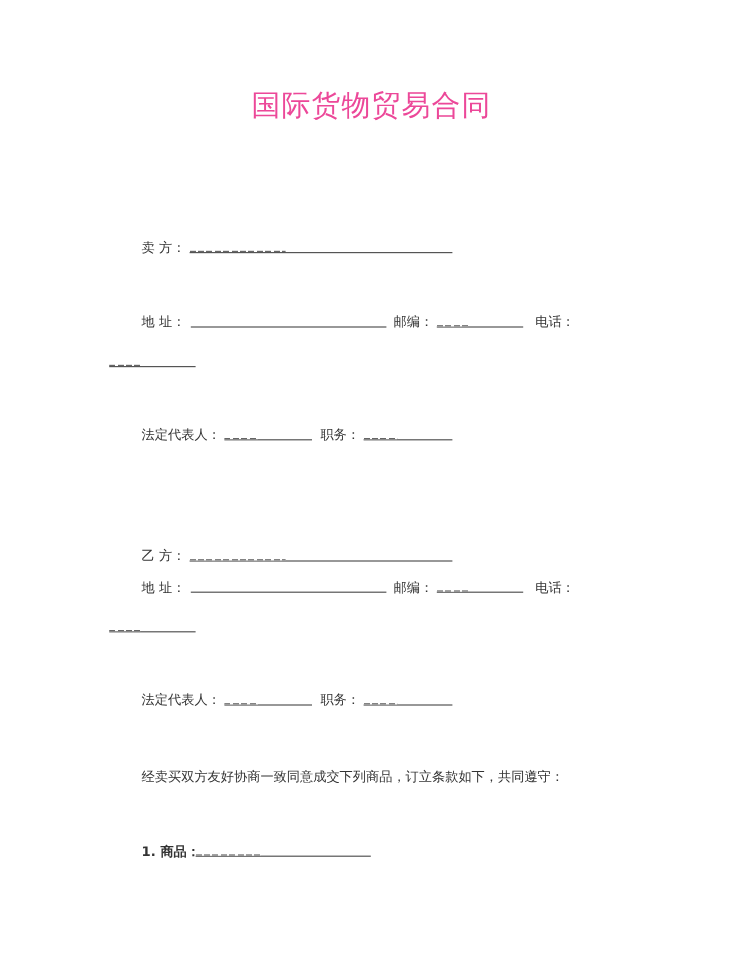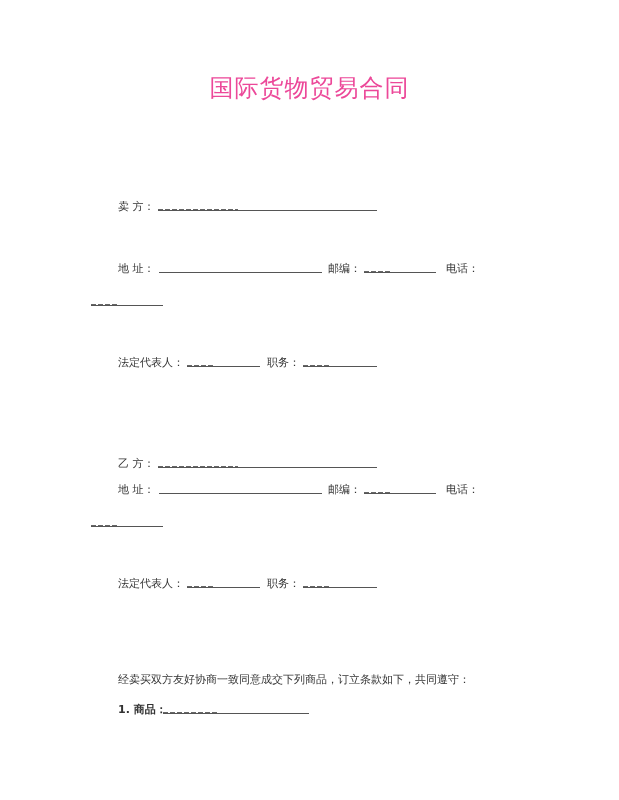--- a/index.html
+++ b/index.html
@@ -127,21 +127,21 @@
     <span class="blank" style="left:69px; width:73px;">
       <span class="dash" style="width:28px;"></span>
     </span>
     <span class="lbl" style="left:149px;">职务：</span>
     <span class="blank" style="left:185px; width:74px;">
       <span class="dash" style="width:28px;"></span>
     </span>
   </div>
 
   <div class="line" style="left:118px; top:640px; width:400px;">
-    <span class="lbl" style="left:0;margin-top:32px;">经卖买双方友好协商一致同意成交下列商品，订立条款如下，共同遵守：</span>
+    <span class="lbl" style="left:0;">经卖买双方友好协商一致同意成交下列商品，订立条款如下，共同遵守：</span>
   </div>
 
   <div class="line" style="left:118px; top:702px; width:200px;font-weight:bold;">
     <span class="lbl" style="left:0;">1. 商品：</span>
     <span class="blank" style="left:45px; width:146px;">
       <span class="dash" style="width:54px;"></span>
     </span>
   </div>
 
 </div>

